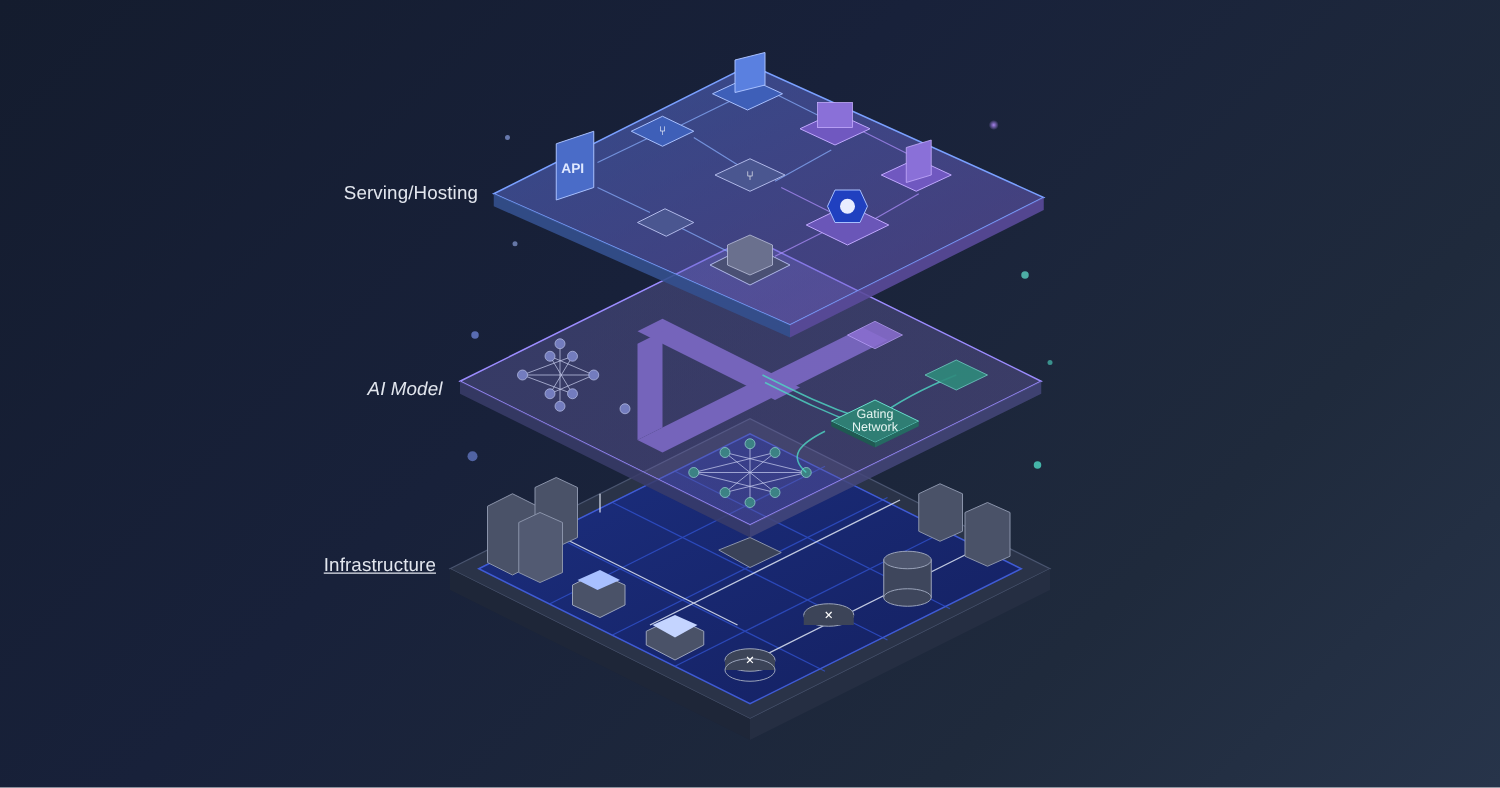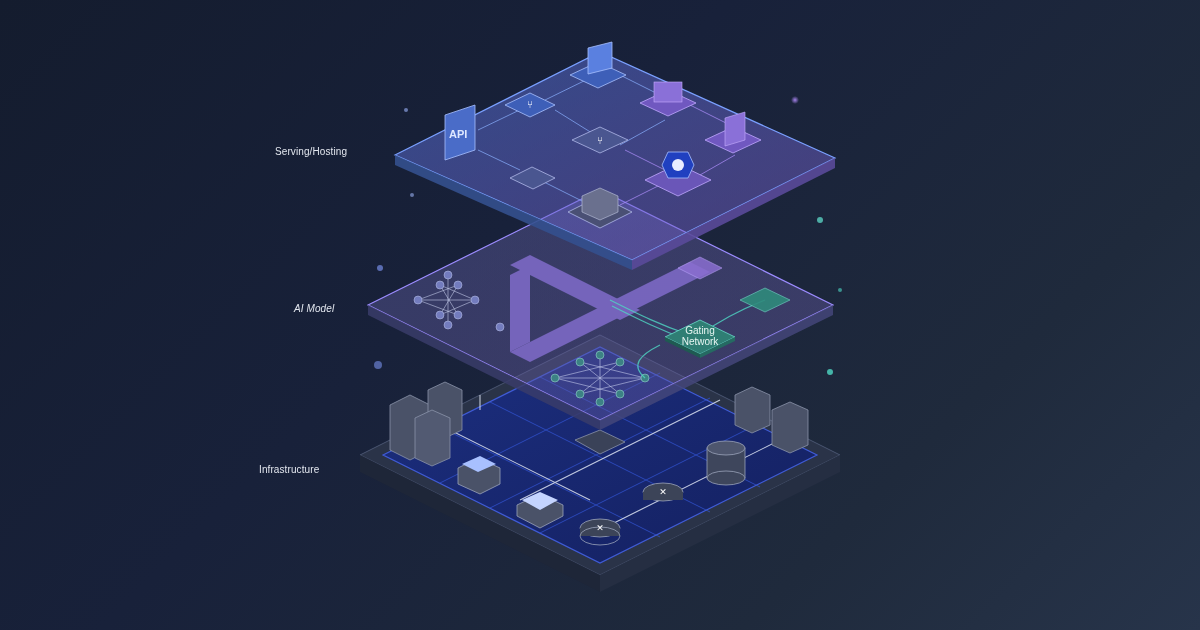--- a/index.html
+++ b/index.html
@@ -1,29 +1,29 @@
 <!DOCTYPE html>
 <html><head>
 <meta charset="utf-8">
 <style>
   html,body{margin:0;padding:0;}
   body{width:1200px;height:630px;overflow:hidden;position:relative;
     background:linear-gradient(135deg,#141c2e 0%,#18213a 40%,#1f2a3c 75%,#27344a 100%);
     font-family:"Liberation Sans",sans-serif;}
-  .label{position:absolute;color:#e2e6ee;font-size:10px;letter-spacing:0.1px;}
+  .label{position:absolute;color:#e2e6ee;font-size:15px;letter-spacing:0.1px;}
   svg.scene{position:absolute;left:0;top:0;}
   .gn-text{font-family:"Liberation Sans",sans-serif;font-size:10px;fill:#e6f5f2;}
   .api-text{font-family:"Liberation Sans",sans-serif;font-size:11px;fill:#dfe8ff;font-weight:bold;}
 </style>
 </head>
 <body>
 
 <div class="label" style="left:275px;top:146px;">Serving/Hosting</div>
 <div class="label" style="left:294px;top:303px;font-style:italic;">AI Model</div>
-<div class="label" style="left:259px;top:464px;">Infrastructure</div>
+<div class="label" style="left:259px;top:444px;text-decoration:underline;">Infrastructure</div>
 
 <svg class="scene" width="1200" height="630" viewBox="0 0 1200 630">
   <defs>
     <linearGradient id="gTop" x1="0" y1="0" x2="1" y2="1">
       <stop offset="0" stop-color="#4c6fd0" stop-opacity="0.55"></stop>
       <stop offset="1" stop-color="#7d5cc8" stop-opacity="0.45"></stop>
     </linearGradient>
     <linearGradient id="gMid" x1="0" y1="0" x2="1" y2="1">
       <stop offset="0" stop-color="#5a5d9a" stop-opacity="0.45"></stop>
       <stop offset="1" stop-color="#6a5aa8" stop-opacity="0.4"></stop>

